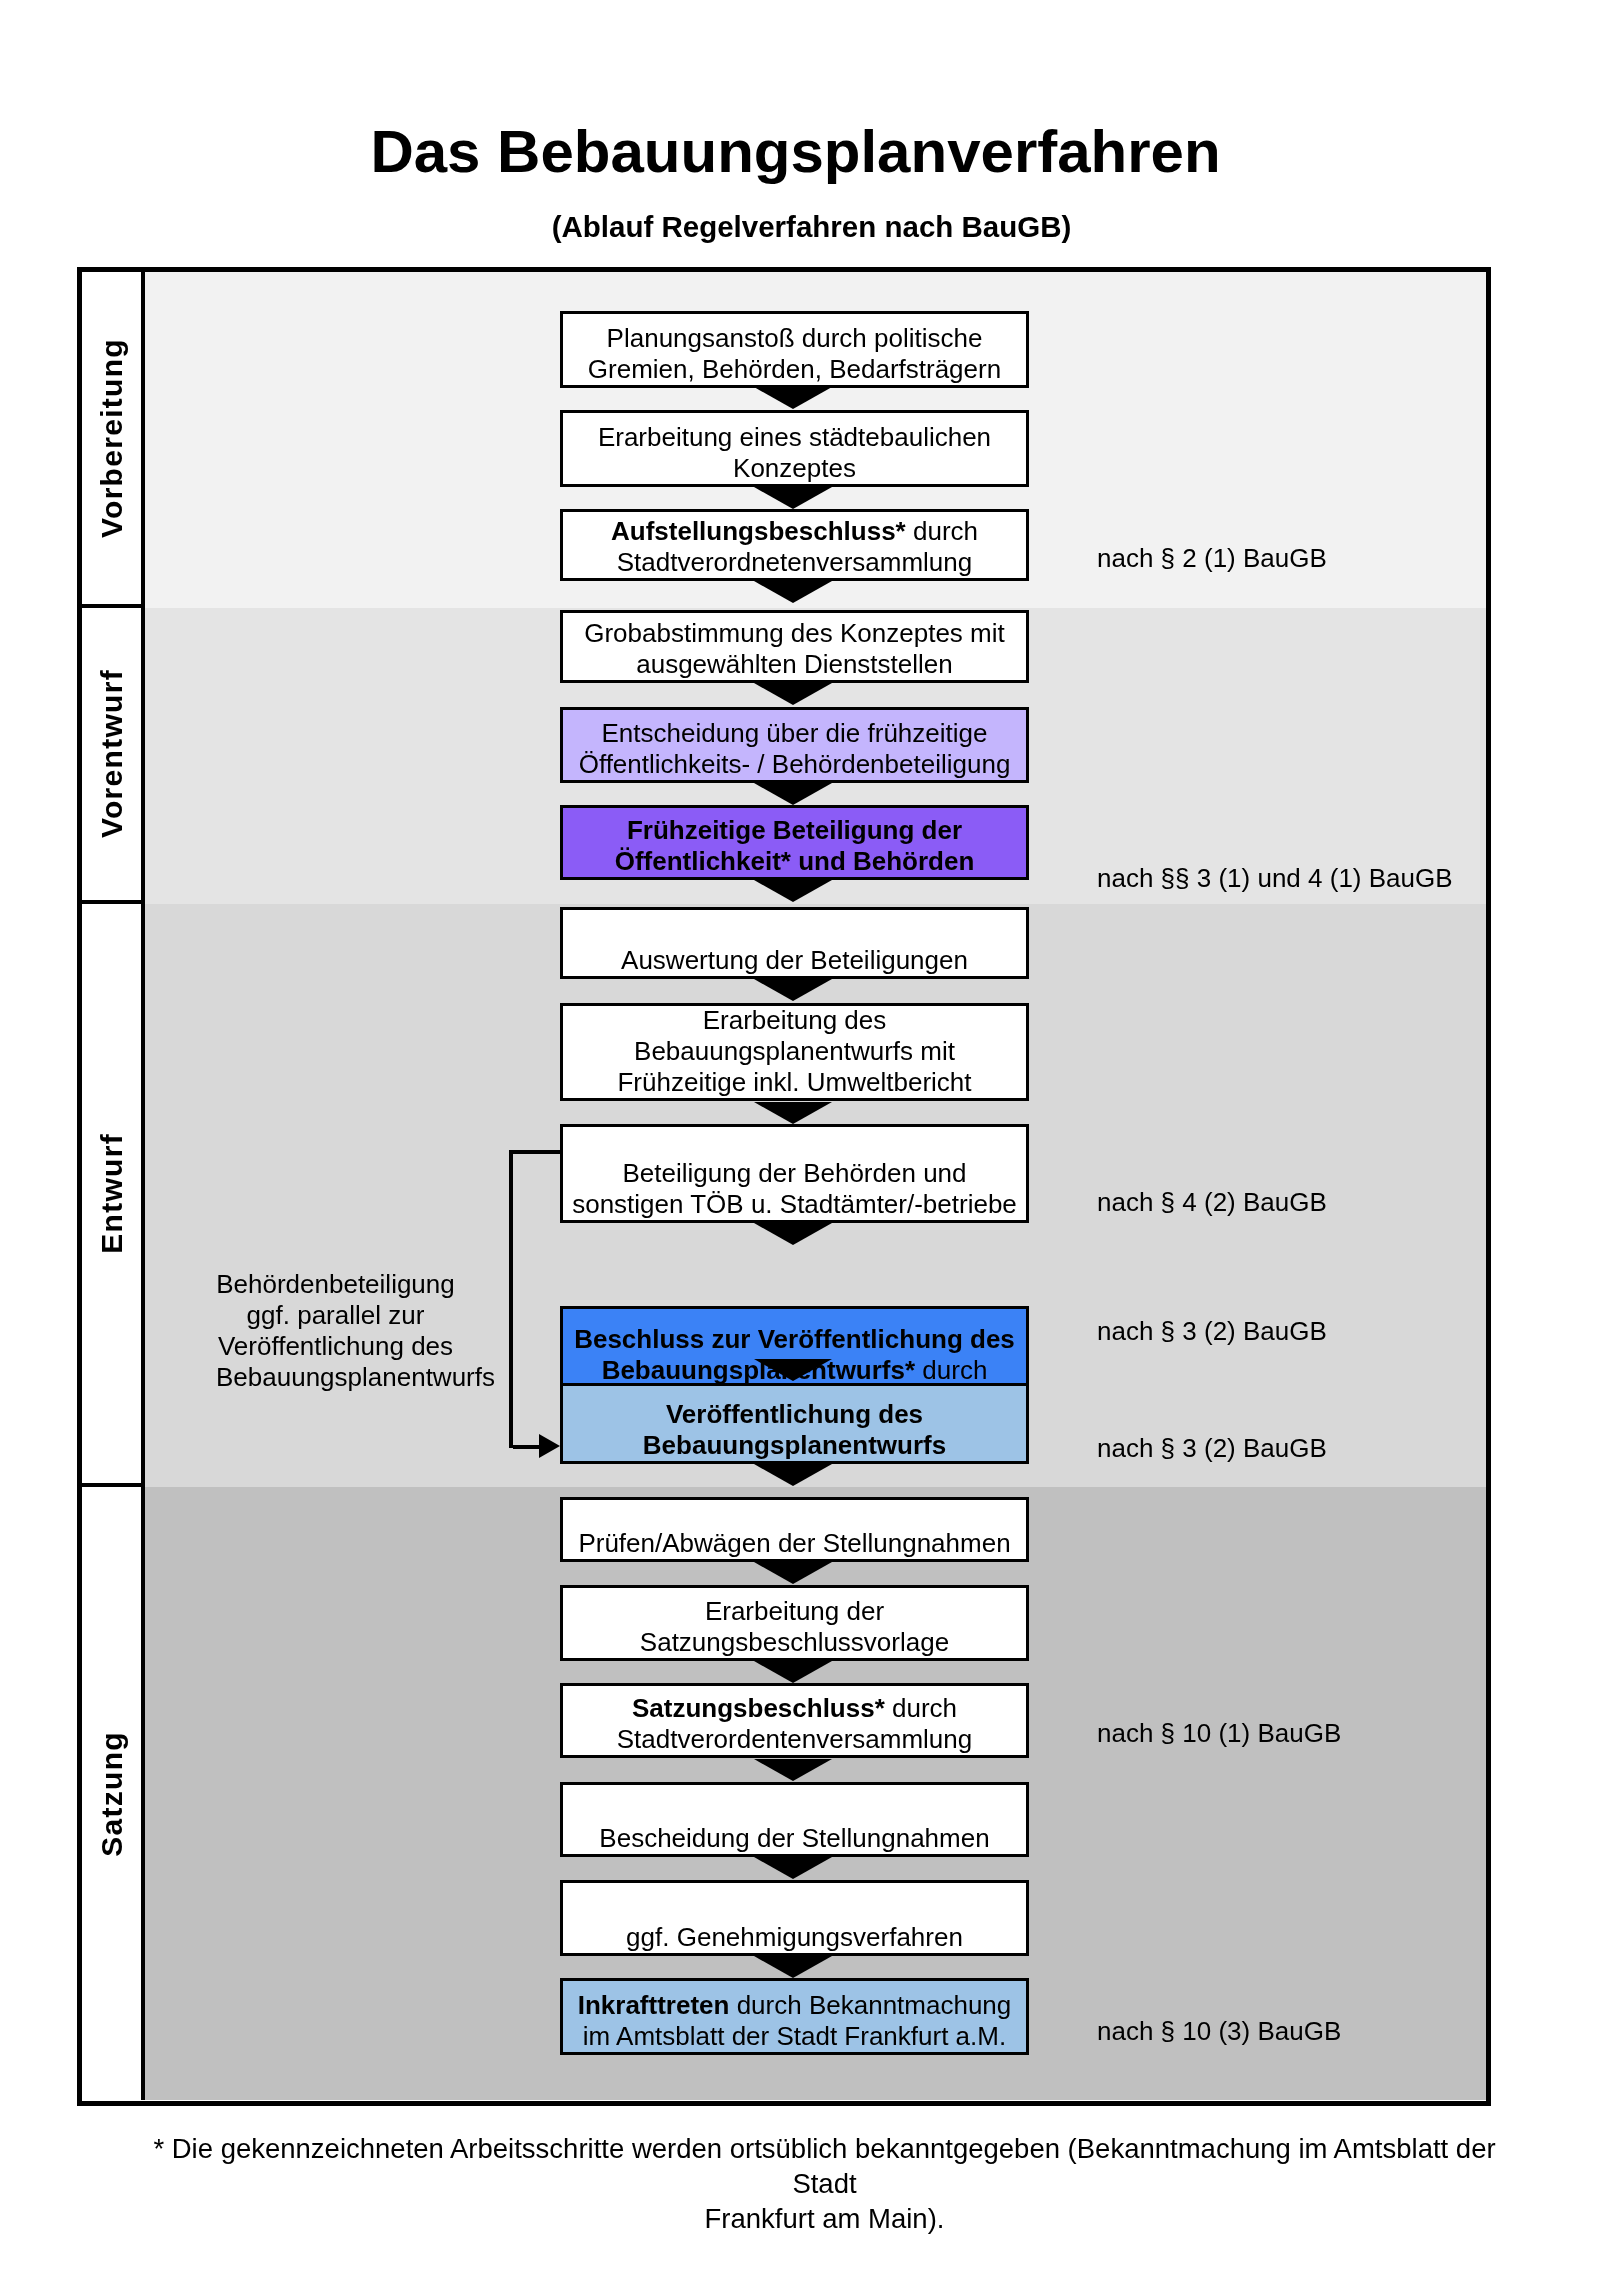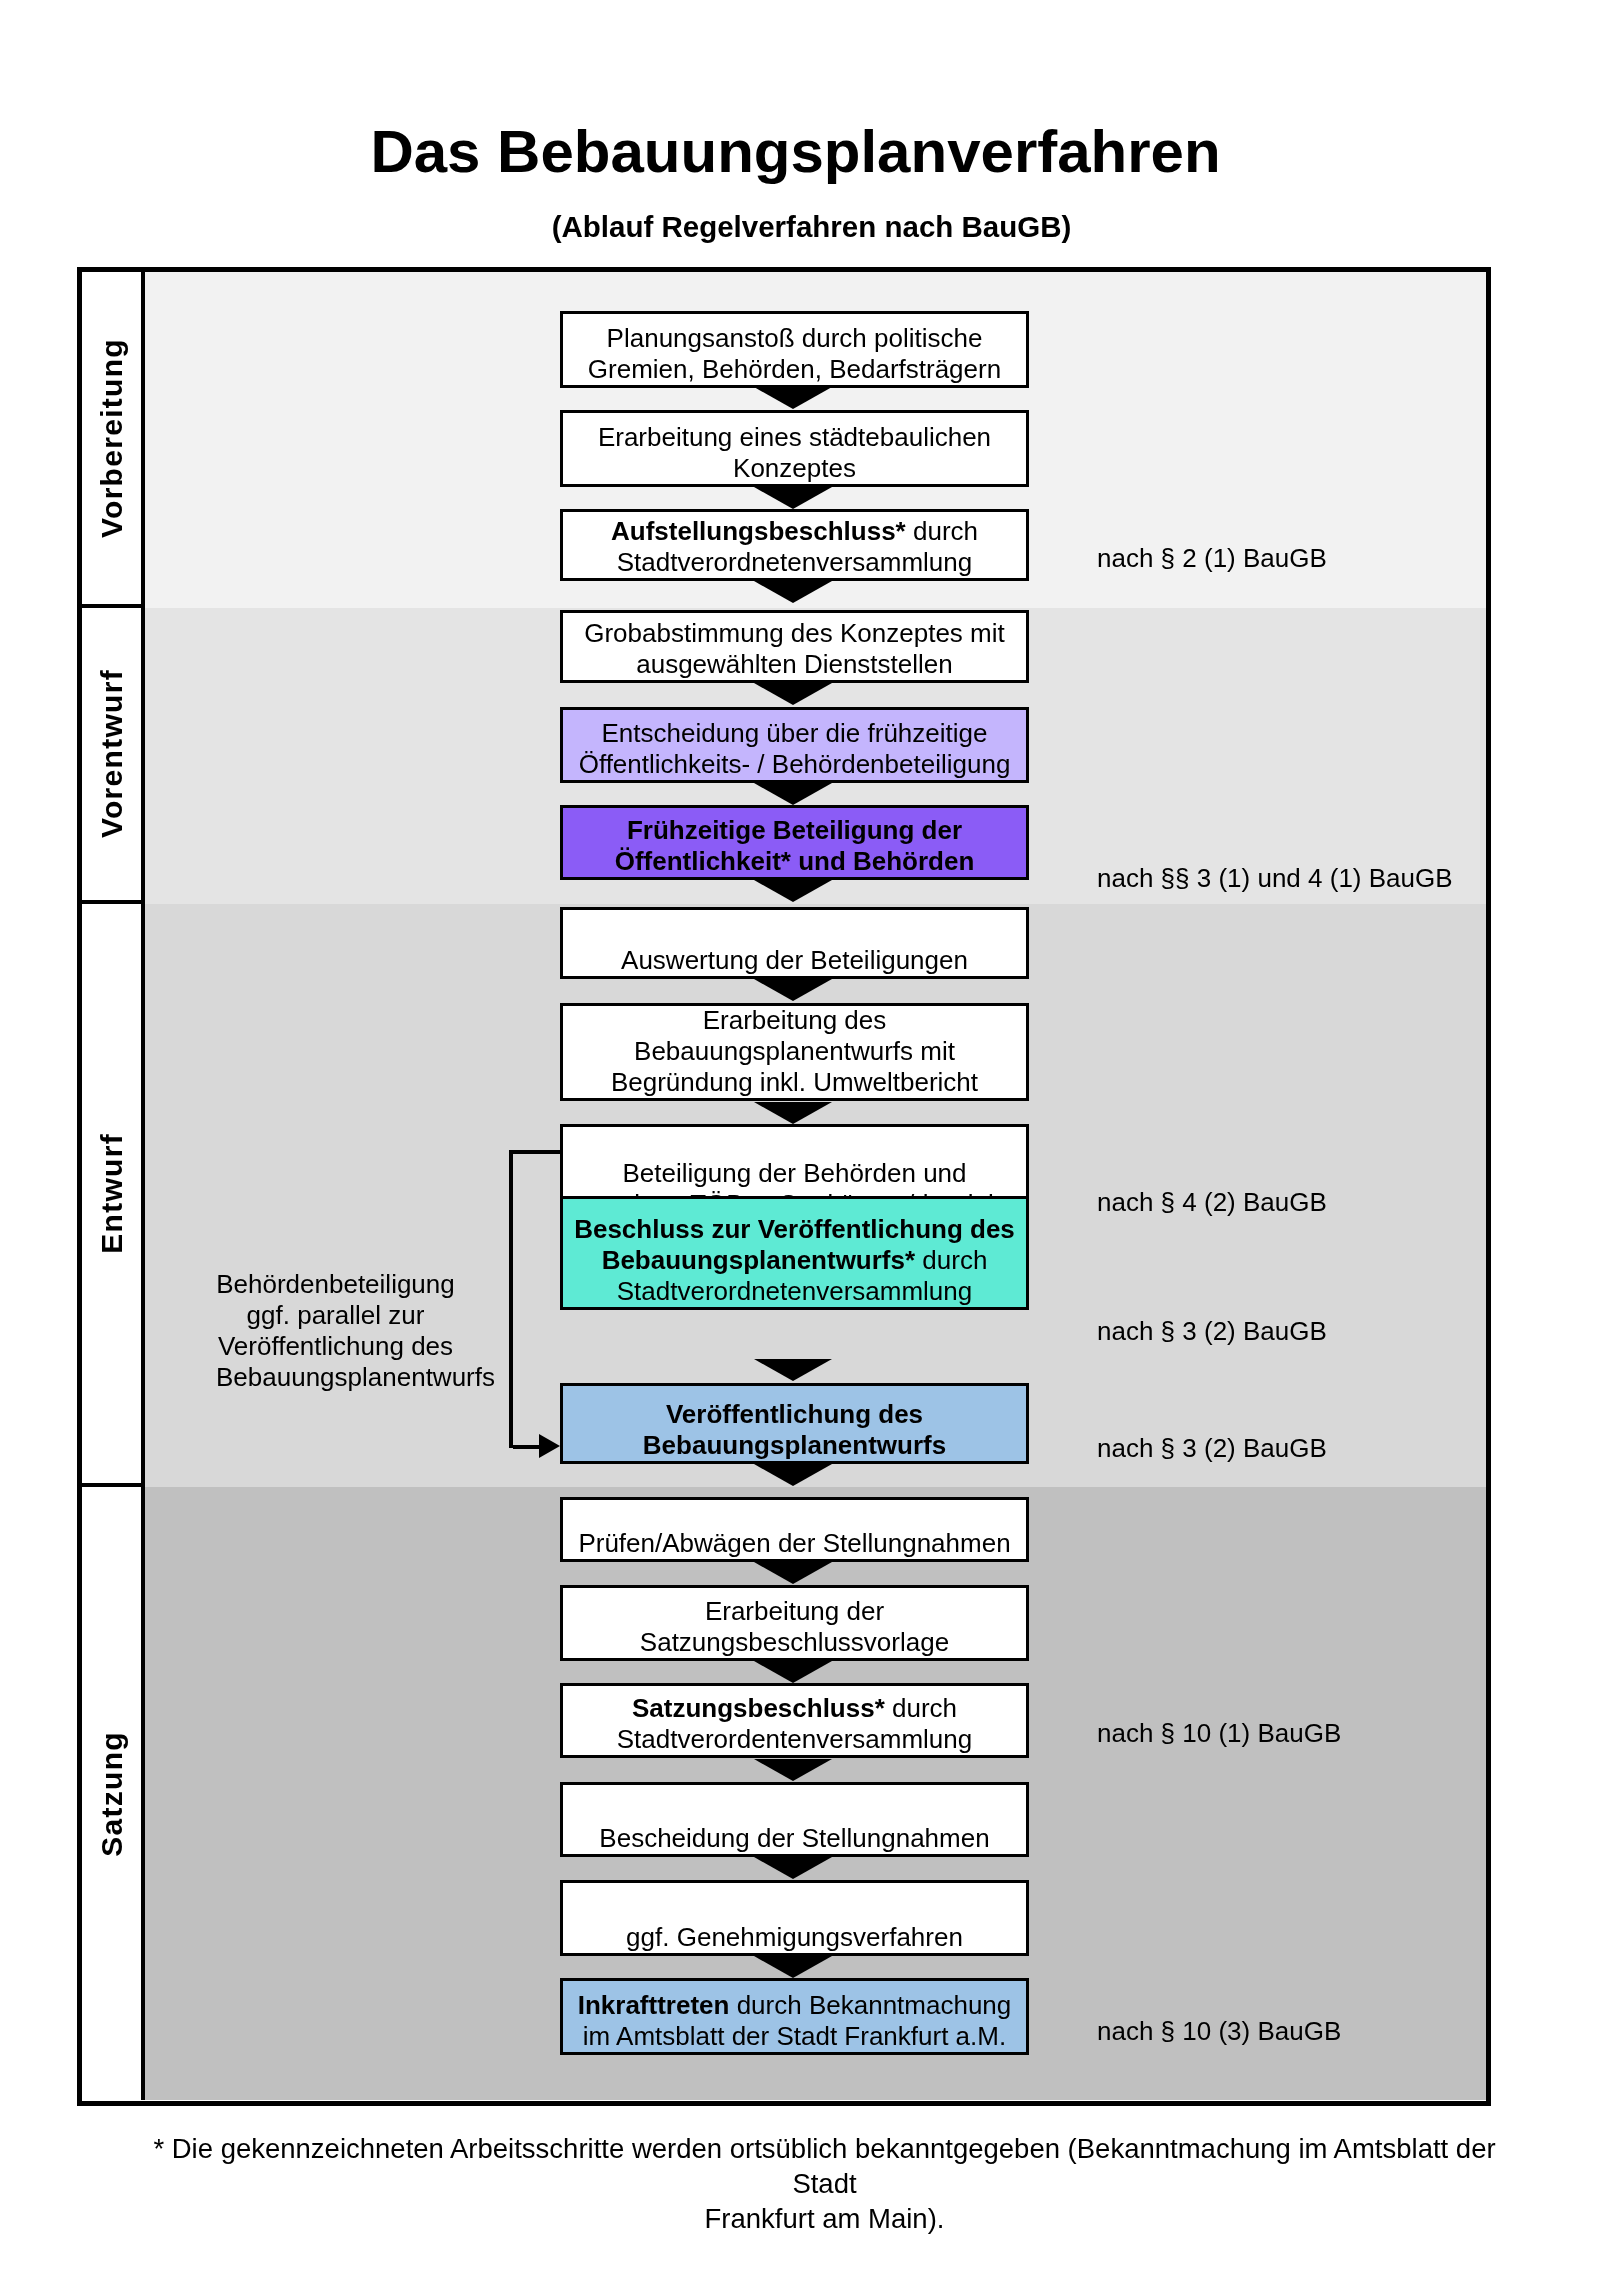--- a/index.html
+++ b/index.html
@@ -113,29 +113,29 @@
 Öffentlichkeit* und Behörden</span></div>
       </div>
       <div class="arrow-down" style="top: 880px;"></div>
       <div class="step" style="top: 907px; height: 72px; background: rgb(255, 255, 255);">
         <div class="step-text"><span>Auswertung der Beteiligungen</span></div>
       </div>
       <div class="arrow-down" style="top: 979px;"></div>
       <div class="step" style="top: 1003px; height: 98px; background: rgb(255, 255, 255);">
         <div class="step-text"><span>Erarbeitung des
 Bebauungsplanentwurfs mit
-Begründung inkl. Umweltbericht</span></div>
+Frühzeitige inkl. Umweltbericht</span></div>
       </div>
       <div class="arrow-down" style="top: 1102px;"></div>
       <div class="step" style="top: 1124px; height: 99px; background: rgb(255, 255, 255);">
         <div class="step-text"><span>Beteiligung der Behörden und
 sonstigen TÖB u. Stadtämter/-betriebe</span></div>
       </div>
       <div class="arrow-down" style="top: 1223px;"></div>
-      <div class="step" style="top: 1196px; height: 114px; background: #5eead4;">
+      <div class="step" style="top: 1306px; height: 114px; background: #3b82f6;">
         <div class="step-text"><span class="b">Beschluss zur Veröffentlichung des
 Bebauungsplanentwurfs*</span><span> durch
 Stadtverordnetenversammlung</span></div>
       </div>
       <div class="arrow-down" style="top: 1359px;"></div>
       <div class="step highlight" style="top: 1383px; height: 81px; background: rgb(157, 195, 230);">
         <div class="step-text"><span class="b">Veröffentlichung des
 Bebauungsplanentwurfs</span></div>
       </div>
       <div class="arrow-down" style="top: 1464px;"></div>

